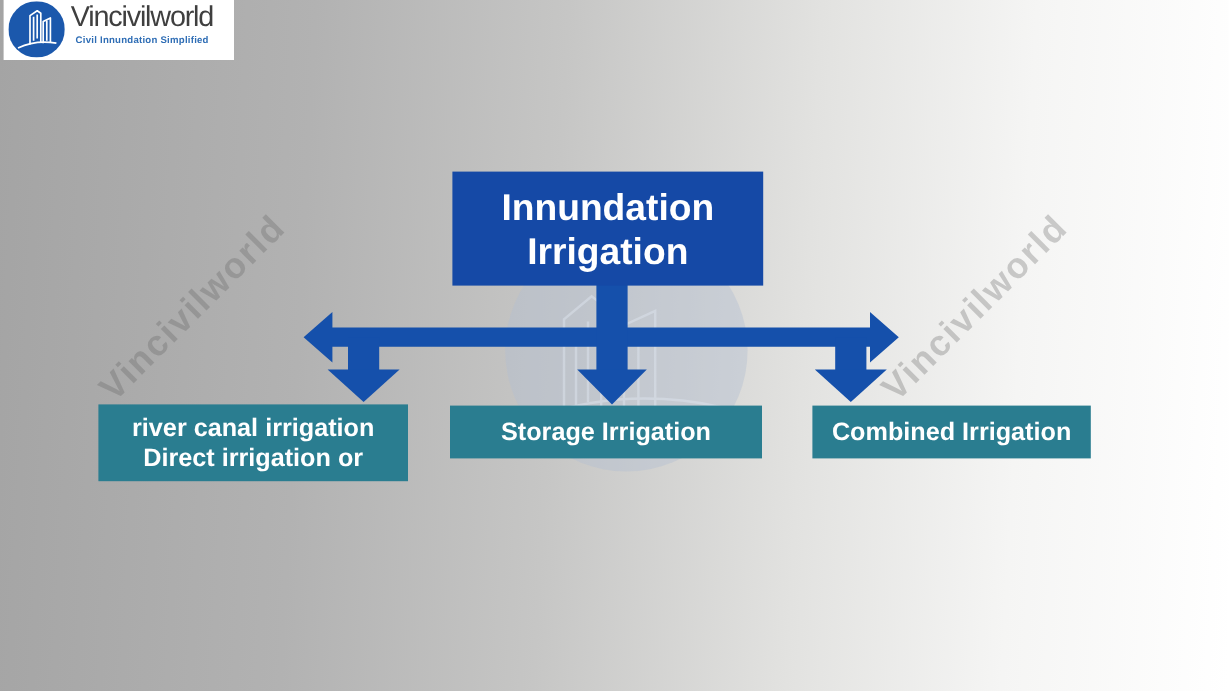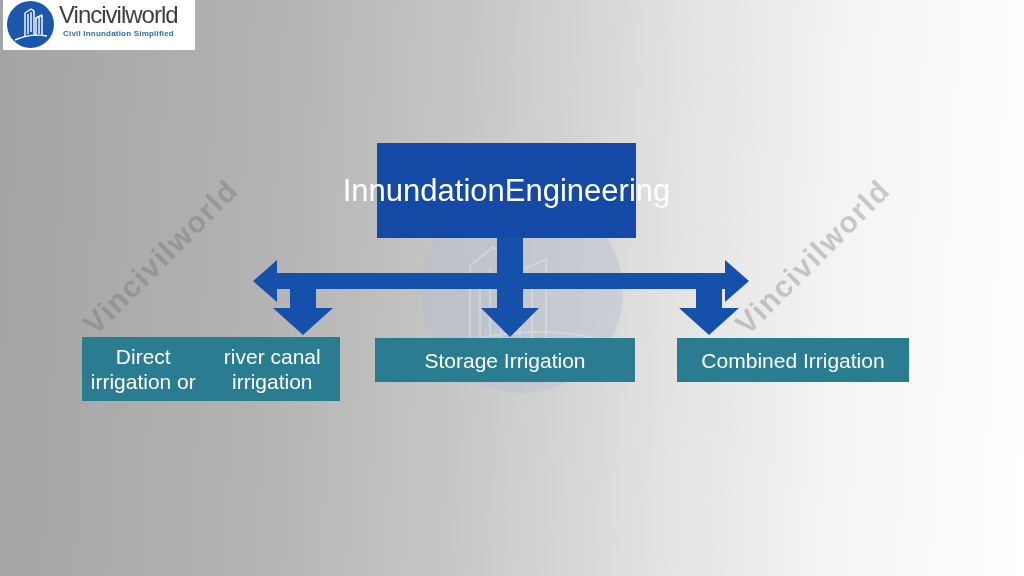--- a/index.html
+++ b/index.html
@@ -31,23 +31,23 @@
     font-size:30px;font-weight:bold;letter-spacing:1.5px;
     color:rgba(95,95,95,.30);
     transform:rotate(-45deg);
     white-space:nowrap;user-select:none;
   }
   .watermark.left{left:58px;top:238px;}
   .watermark.right{left:710px;top:238px;}
   .center-mark{position:absolute;left:0;top:0;pointer-events:none;}
   
   .node{
-    position:absolute;display:flex;flex-direction:row;
+    position:absolute;display:flex;flex-direction:column;
     align-items:center;justify-content:center;
-    color:#ffffff;font-weight:normal;text-align:center;
+    color:#ffffff;font-weight:bold;text-align:center;
   }
   .node-root{
     left:377px;top:143px;width:259px;height:95px;
     background:#1549a6;font-size:31px;line-height:37px;
   }
   .node-child{background:#2a7d90;font-size:21px;line-height:25px;}
   .node-child.c0{left:82px;top:337px;width:258px;height:64px;}
   .node-child.c1{left:375px;top:338px;width:260px;height:44px;text-align:right;}
   .node-child.c2{left:677px;top:338px;width:232px;height:44px;}
   .connectors{position:absolute;left:0;top:0;pointer-events:none;}
@@ -98,26 +98,26 @@
     <path d="M273 308 L333 308 L303 335 Z" fill="#1550ab"></path>
 
     <path d="M481 308 L539 308 L510 337 Z" fill="#1550ab"></path>
 
     <rect x="696" y="281" width="26" height="28" fill="#1550ab"></rect>
     <path d="M679 308 L739 308 L709 335 Z" fill="#1550ab"></path>
   </svg>
 
   <div class="node node-root">
     <span>Innundation</span>
-    <span>Engineering</span>
+    <span>Irrigation</span>
   </div>
 
   <div class="node node-child c0">
+    <span>river canal irrigation</span>
     <span>Direct irrigation or</span>
-    <span>river canal irrigation</span>
   </div>
   <div class="node node-child c1">
     <span>Storage Irrigation</span>
   </div>
   <div class="node node-child c2">
     <span>Combined Irrigation</span>
   </div>
 
 </div>
 

